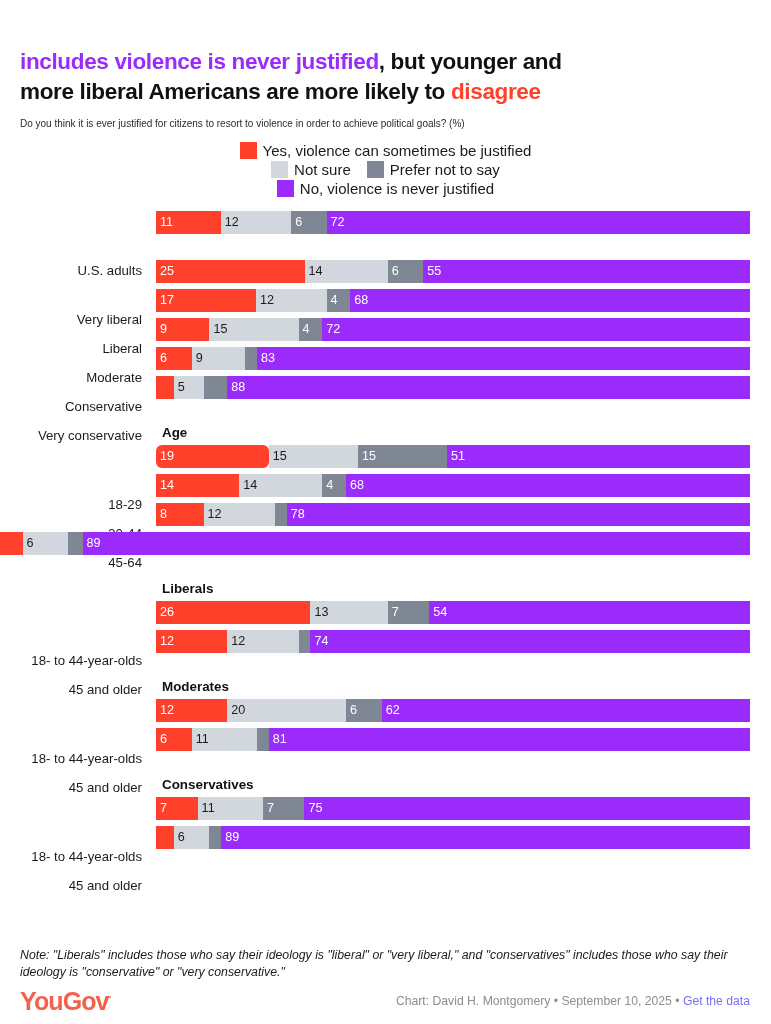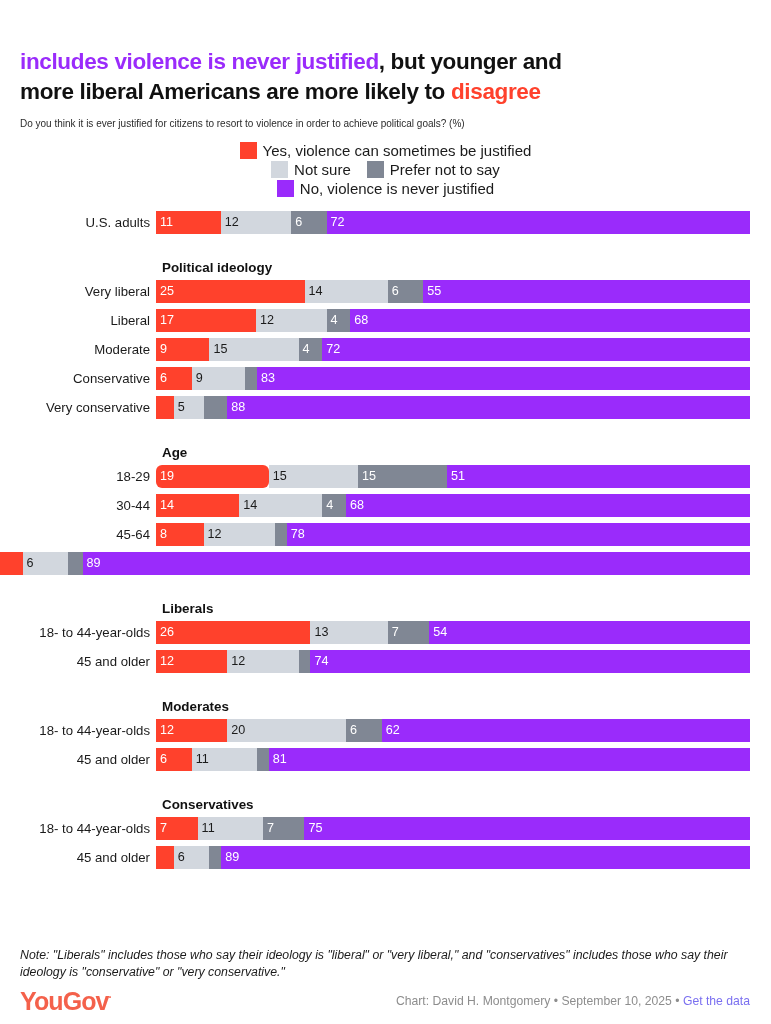--- a/index.html
+++ b/index.html
@@ -100,23 +100,24 @@
     height: 23px;
     margin-bottom: 6px;
   }
   .bar-label {
     width: 156px;
     flex: 0 0 156px;
     text-align: right;
     font-size: 13.2px;
     color: #1b1b1b;
     line-height: 23px;
-    padding-right: 6px;
+    padding-right: 14px;
     box-sizing: border-box;
     white-space: nowrap;
+    margin-top: 48px;
   }
   .bar-track {
     flex: 1 1 auto;
     display: flex;
     height: 23px;
     overflow: hidden;
   }
   .seg {
     height: 23px;
     box-sizing: border-box;
@@ -221,21 +222,20 @@
           <div class="bar-track">
             <div class="seg seg-yes" style="width: 11%;">11</div>
             <div class="seg seg-notsure" style="width: 12%;">12</div>
             <div class="seg seg-prefer" style="width: 6%;">6</div>
             <div class="seg seg-no" style="width: 72%;">72</div>
           </div>
         </div>
       </div>
       <div class="group-spacer"></div>
       <div class="group">
-        <div class="group-header">Political ideology</div>
         <div class="bar-row">
           <div class="bar-label">Very liberal</div>
           <div class="bar-track">
             <div class="seg seg-yes" style="width: 25%;">25</div>
             <div class="seg seg-notsure" style="width: 14%;">14</div>
             <div class="seg seg-prefer" style="width: 6%;">6</div>
             <div class="seg seg-no" style="width: 55%;">55</div>
           </div>
         </div>
         <div class="bar-row">

